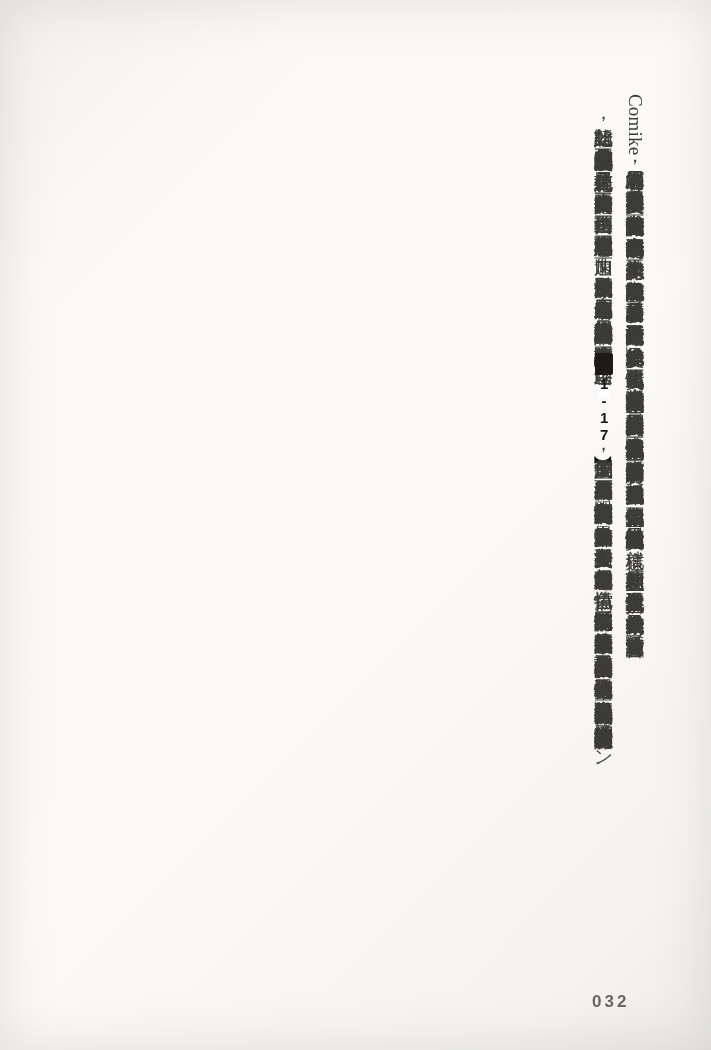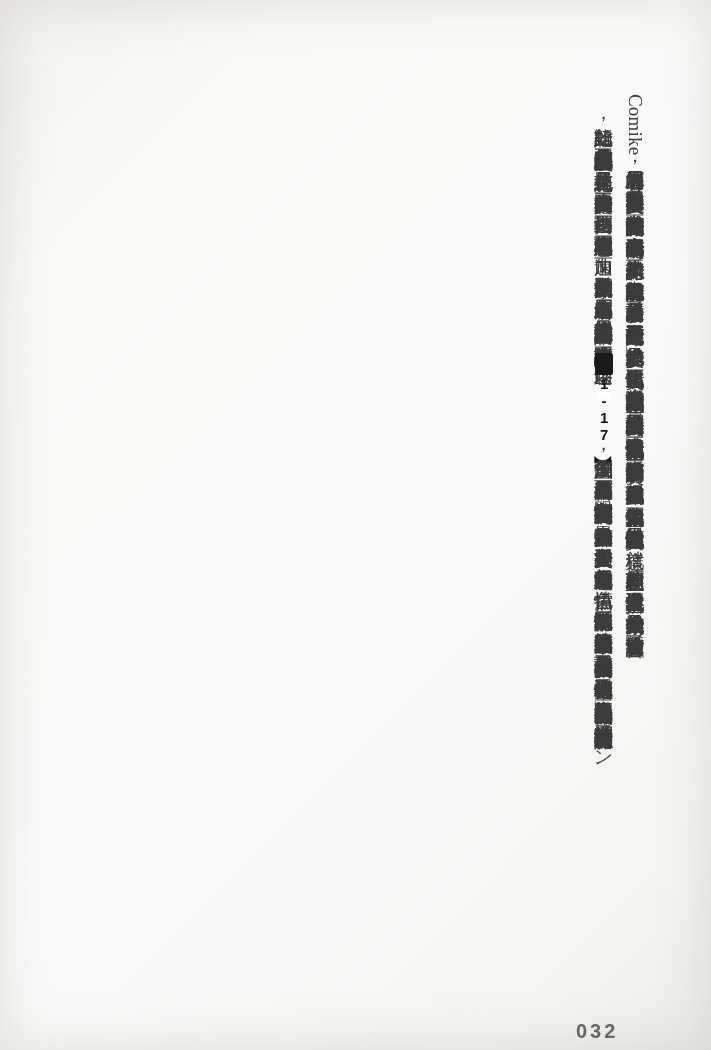--- a/index.html
+++ b/index.html
@@ -48,28 +48,27 @@
   }
   .fignum {
     text-orientation: upright;
     font-family: "Liberation Sans", "DejaVu Sans", sans-serif;
     font-size: 15px;
     font-weight: bold;
     letter-spacing: 0;
   }
   .page-number {
     position: absolute;
-    left: 576px;
+    left: 592px;
     top: 992px;
     font-family: "Liberation Sans", "DejaVu Sans", sans-serif;
-    font-size: 20px;
+    font-size: 17px;
     font-weight: bold;
     letter-spacing: 3px;
     color: #686766;
-    margin-top: 28px;
   }
 </style>
 </head>
 <body>
 
 <div class="scan-page">
 
   <div class="text-flow">
     <p><span>Comike等漫展的客層為中心，同人和商業界皆出現了眾多「美少女漫畫」。然而雖然有許多美少女漫畫雜誌創刊，美少女漫畫本身仍屬於小眾狂熱的範疇，不被一般人和少年雜誌、青年雜誌的漫畫讀者認知。於是為了謀求更進一步的發展，美少女漫畫在誕生不久後便分成了兩條道路。一條是追求純粹的「少女愛」，比起情色更重視美麗，以偶像系美少女漫畫為目標的「蘿莉控原理主義」派；另一條則是在描繪自己理想的美少女形象的同時，更追求自身慾望和色情元素的「色情至上主義」派。這兩派雖然沒有爆發過任何具體可見的爭論和衝突，但這場戰爭的勝負卻表現在銷量上，徐徐朝色情至上主義派傾斜。果然男性讀者對色情的慾望還是很誠實。就這樣，初期的蘿莉控原理主義，沒過多久就被色情至上主義擠掉了。於是美少女漫畫在八〇年代中期，便迅速發表了「脫蘿莉控宣言」。</span></p>
     <p class="para-indent"><span>話雖如此，並不是所有的作品都從此一直線地變成硬蕊的成人漫畫，只是單純去蘿莉化，不再將美少女的框架侷限在蘿莉，轉移到更自由、更能表現宅宅們理想型態的存在。而加速、牽引這股潮流最重要的作家，應屬一九八四年出道的森山塔。如果改用他在一般向漫畫雜誌上發表作品時用的別名山本直樹的話，應該會有更多人認識吧。森山塔</span><span class="figref"><span>【</span><span class="figbox">圖</span><span class="fignum">1-17</span><span>】</span></span><span>創作的成人漫畫，在所有層面上都異於過往的風格，跟色情劇畫和初期的蘿莉控漫畫的文脈有著劃時代的不同。畫風上雖然大部分基於少女漫畫，與美少女漫畫相差不大，但對美少女毫無仁慈地激烈凌辱、情色描寫、以及充滿謎團的故事情節，簡直就像將美少女從過往的蘿莉軀殼中解放，為讀者展現了一個前所未見的全新美少女概念。森山塔的單行本飛快地銷售一空，為一直以來被視為小眾狂熱的「美少女漫畫」製造了大眾化的契機。當時網羅了森山塔等新美少女漫畫的旗手而創刊的雜誌有『ペン</span></p>

